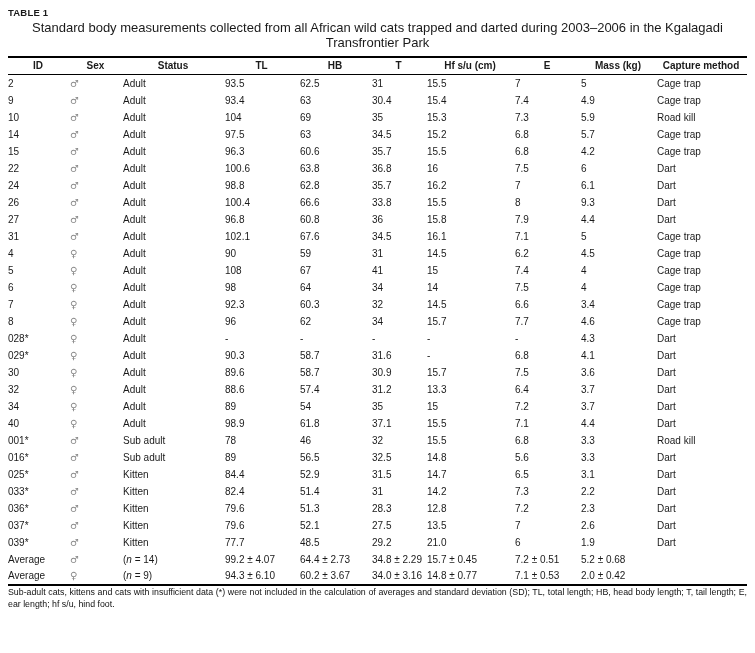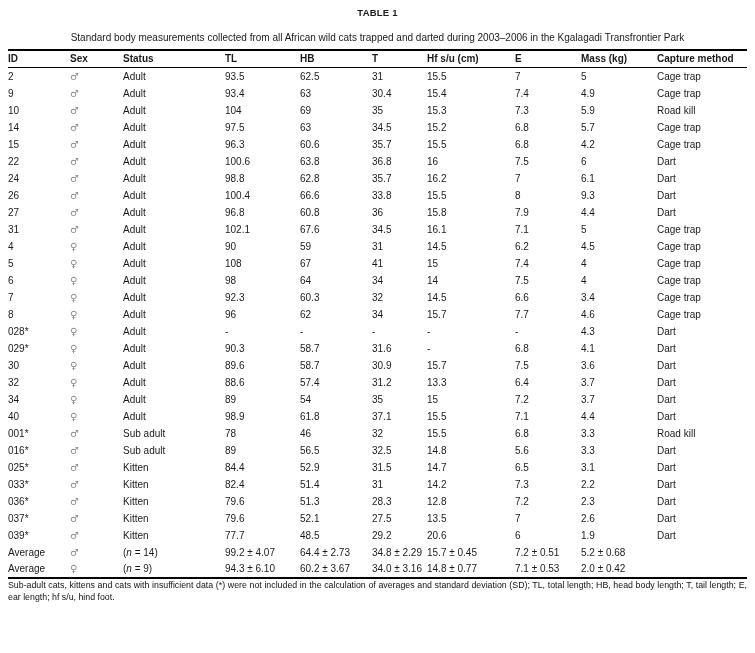--- a/index.html
+++ b/index.html
@@ -8,43 +8,42 @@
     width: 755px; height: 653px;
     font-family: "Liberation Sans", "DejaVu Sans", sans-serif;
     color: #1a1a1a;
     overflow: hidden;
   }
   .page {
     width: 755px; height: 653px;
     padding: 5px 8px 0 8px;
   }
   .title {
-    text-align: center;
     font-weight: bold;
     font-size: 9.5px;
     letter-spacing: 0.2px;
     padding-top: 2px;
   }
   .subtitle {
     text-align: center;
-    font-size: 10px;
-    margin-top: 14px;
+    font-size: 13px;
+    margin-top: 2px;
   }
   table {
     width: 739px;
     border-collapse: collapse;
     table-layout: fixed;
     margin-top: 6px;
   }
   thead tr {
     border-top: 2px solid #000;
     border-bottom: 1.5px solid #000;
   }
   th {
-    text-align: left;
+    text-align: center;
     font-size: 10px;
     font-weight: bold;
     height: 16px;
     vertical-align: middle;
     padding: 2px 2px 3px 0;
     white-space: nowrap;
     overflow: hidden;
   }
   td {
     font-size: 10px;
@@ -428,21 +427,21 @@
           <td>2.6</td>
           <td>Dart</td>
         </tr>
         <tr>
           <td>039*</td>
           <td class="sex">♂</td>
           <td>Kitten</td>
           <td>77.7</td>
           <td>48.5</td>
           <td>29.2</td>
-          <td>20.6</td>
+          <td>21.0</td>
           <td>6</td>
           <td>1.9</td>
           <td>Dart</td>
         </tr>
         <tr>
           <td>Average</td>
           <td class="sex">♂</td>
           <td>(<i>n</i> = 14)</td>
           <td>99.2 ± 4.07</td>
           <td>64.4 ± 2.73</td>

